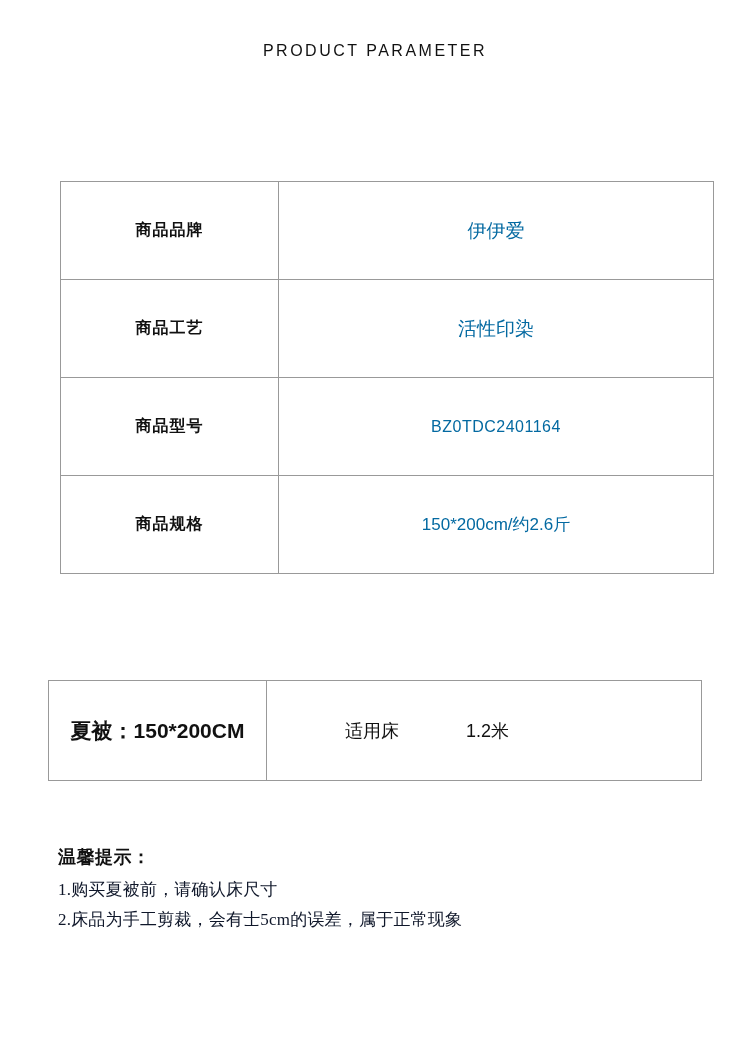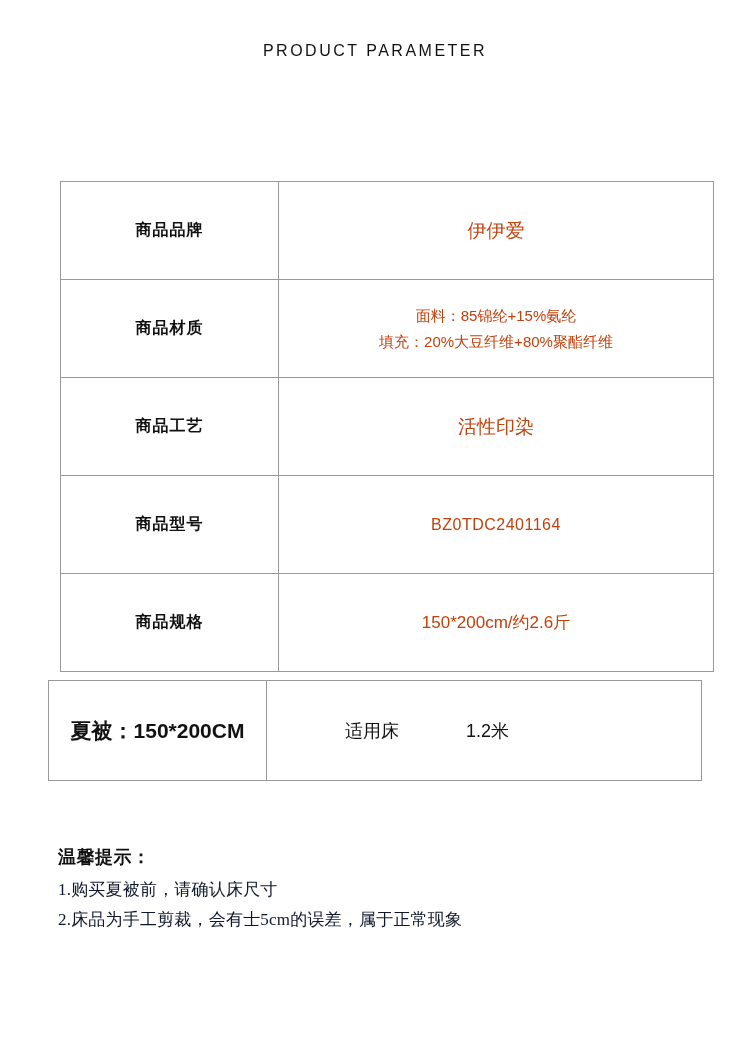--- a/index.html
+++ b/index.html
@@ -60,21 +60,21 @@
     width: 215px;
     text-align: center;
     font-weight: bold;
     font-size: 16px;
     letter-spacing: 1px;
     color: #111111;
   }
   .spec-table tr td:last-child {
     text-align: center;
     font-size: 16px;
-    color: #c2410c;
+    color: #0369a1;
     padding: 10px 8px;
   }
   .row-h1 { height: 77px; }
   .row-h2 { height: 77px; }
   .value-big {
     font-size: 19px;
   }
   .value-mid {
     font-size: 17px;
   }
@@ -156,27 +156,20 @@
 
   <table class="spec-table">
     <tbody>
       <tr>
         <td class="row-h1">商品品牌</td>
         <td class="row-h1">
           <div class="value-big">伊伊爱</div>
         </td>
       </tr>
       <tr>
-        <td class="row-h2">商品材质</td>
-        <td class="row-h2">
-          <div class="value-lines">面料：85锦纶+15%氨纶</div>
-          <div class="value-lines">填充：20%大豆纤维+80%聚酯纤维</div>
-        </td>
-      </tr>
-      <tr>
         <td class="row-h1">商品工艺</td>
         <td class="row-h1">
           <div class="value-big">活性印染</div>
         </td>
       </tr>
       <tr>
         <td class="row-h1">商品型号</td>
         <td class="row-h1">
           <div class="value-mono">BZ0TDC2401164</div>
         </td>

